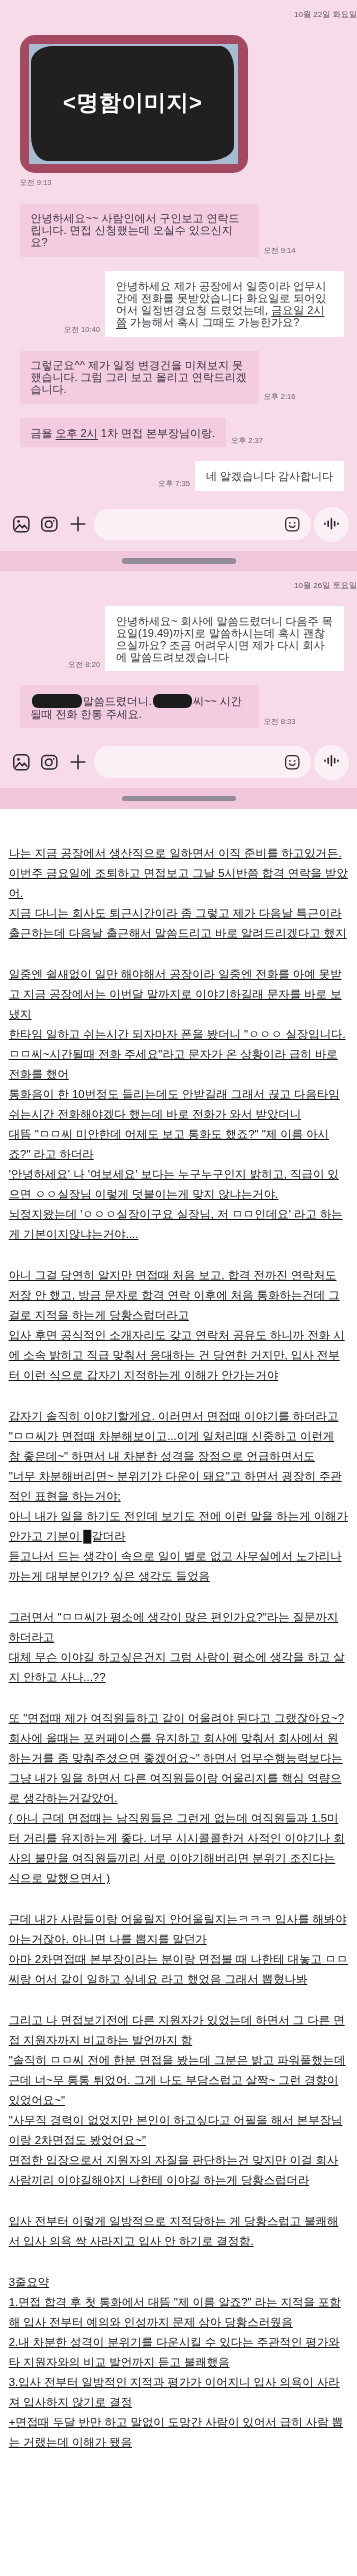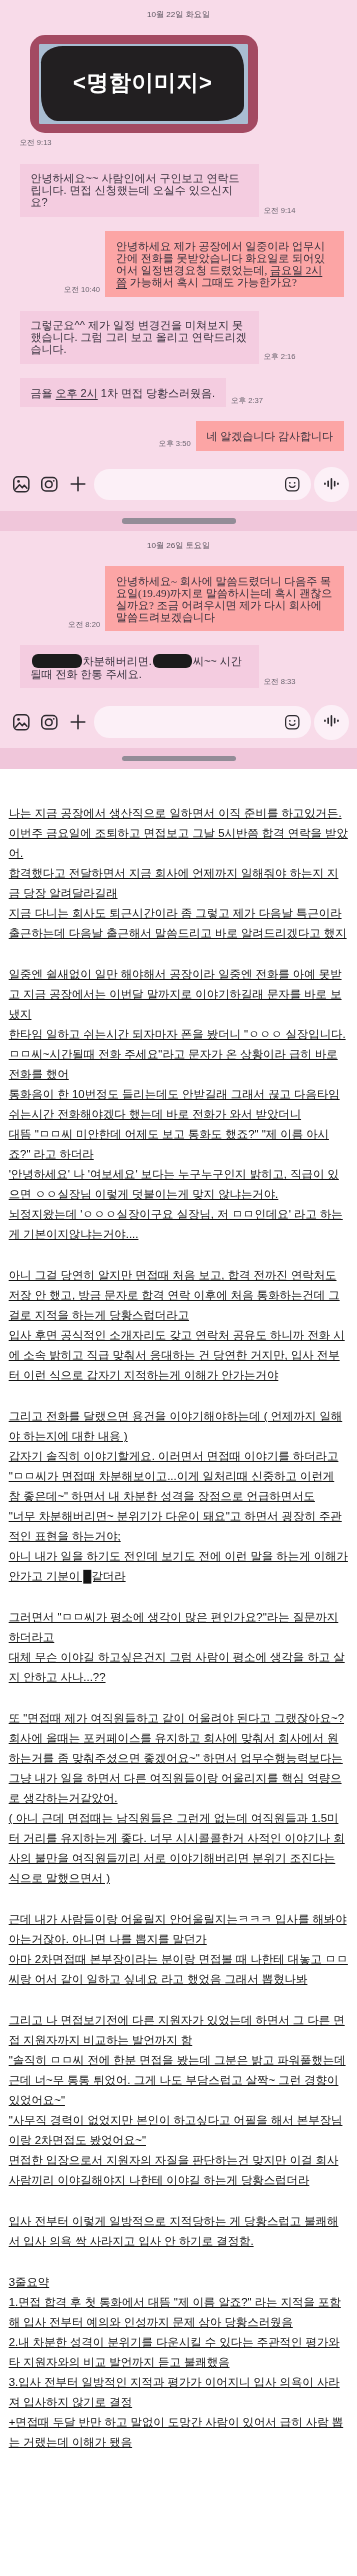--- a/index.html
+++ b/index.html
@@ -1,29 +1,29 @@
 <!DOCTYPE html>
 <html style="font-size:8.7px"><head>
 <meta charset="utf-8">
 <style>
   html,body{margin:0;padding:0;}
   body{width:357px;background:#ffffff;font-family:"Liberation Sans","DejaVu Sans",sans-serif;}
   .chat{background:#f8dbe9;padding-top:3.3px;}
-  .date-header{text-align:center;color:#5c5660;font-size:8.1px;padding:5.4px 0 1.1px;}
+  .date-header{text-align:right;color:#5c5660;font-size:8.1px;padding:5.4px 0 1.1px;}
   .msg-list{display:block;}
   .msg-row{display:flex;align-items:flex-end;gap:4.9px;margin:14px 8.7px 0 19.5px;}
   .msg-row.right{justify-content:flex-end;margin:14px 13px 0 8.7px;}
   .bubble{max-width:217px;background:#f4cce0;color:#38323e;font-size:11px;line-height:12px;
           padding:8.7px 11px;border-radius:0;word-break:break-word;}
-  .bubble.right{background:#fca5a5;font-family:Liberation Serif, serif;}
+  .bubble.right{background:#ffffff;}
   .msg-time{font-size:7.6px;color:#6e6772;padding-bottom:1.6px;white-space:nowrap;}
   .underline{text-decoration:underline;text-underline-offset:2.2px;}
   .redact{display:inline-block;height:13.6px;background:#1c1c1c;border-radius:6px;vertical-align:-2.7px;margin:0 1.1px;}
   .image-row{flex-direction:column;align-items:flex-start;gap:5.4px;}
-  .img-frame{width:228px;height:98px;background:#a34a62;border-radius:15px;padding:9.2px;box-sizing:border-box;margin-left:10px;}
+  .img-frame{width:228px;height:138px;background:#a34a62;border-radius:15px;padding:9.2px;box-sizing:border-box;}
   .img-inner{width:100%;height:100%;background:#a9bdd2;position:relative;border-radius:1.1px;}
   .img-blob{position:absolute;inset:1.6px 4.3px 2.7px 2.7px;background:#221f21;
             border-radius:22px 14px 26px 16.3px / 16.3px 23px 15px 25px;
             display:flex;align-items:center;justify-content:center;}
   .img-caption{color:#ffffff;font-size:22px;font-weight:bold;letter-spacing:0.5px;white-space:nowrap;}
   .input-bar{display:flex;align-items:center;gap:3.3px;margin:16.3px 7.6px 0 8.7px;}
   .ibtn{width:25px;height:25px;display:flex;align-items:center;justify-content:center;flex:0 0 auto;}
   .input-field{flex:1;height:31.5px;background:#fcf0f7;border-radius:15.7px;display:flex;align-items:center;
                justify-content:flex-end;padding:0 6.5px;box-sizing:border-box;}
   .voice-btn{width:35px;height:35px;border-radius:50%;background:#fcf0f7;display:flex;align-items:center;
@@ -57,25 +57,25 @@
       </div>
       <div class="msg-row right">
         <div class="msg-time">오전 10:40</div>
         <div class="bubble right"><span>안녕하세요 제가 공장에서 일중이라 업무시간에 전화를 못받았습니다 화요일로 되어있어서 일정변경요청 드렸었는데, </span><span class="underline">금요일 2시쯤</span><span> 가능해서 혹시 그때도 가능한가요?</span></div>
       </div>
       <div class="msg-row left">
         <div class="bubble left"><span>그렇군요^^ 제가 일정 변경건을 미쳐보지 못했습니다. 그럼 그리 보고 올리고 연락드리겠습니다.</span></div>
         <div class="msg-time">오후 2:16</div>
       </div>
       <div class="msg-row left">
-        <div class="bubble left"><span>금욜 </span><span class="underline">오후 2시</span><span> 1차 면접 당황스러웠음.</span></div>
+        <div class="bubble left"><span>금욜 </span><span class="underline">오후 2시</span><span> 1차 면접 본부장님이랑.</span></div>
         <div class="msg-time">오후 2:37</div>
       </div>
       <div class="msg-row right">
-        <div class="msg-time">오후 3:50</div>
+        <div class="msg-time">오후 7:35</div>
         <div class="bubble right"><span>네 알겠습니다 감사합니다</span></div>
       </div>
     </div>
 
   <div class="input-bar">
     <div class="ibtn">
       <svg width="20.6" height="20.6" viewBox="0 0 24 24">
           <rect x="3.2" y="3.2" width="17.6" height="17.6" rx="4.8" stroke="#2e2b30" stroke-width="1.7" fill="none"></rect>
           <circle cx="8.8" cy="8.6" r="1.6" fill="#2e2b30"></circle>
           <path d="M5.4 17.6l4.6-5.1 3.2 3.5 2.3-3 3.1 3.6" stroke="#2e2b30" stroke-width="1.7" fill="none" stroke-linecap="round" stroke-linejoin="round"></path>
@@ -123,21 +123,21 @@
 </section>
 
 <section class="chat">
   <div class="date-header">10월 26일 토요일</div>
   <div class="msg-list">
       <div class="msg-row right">
         <div class="msg-time">오전 8:20</div>
         <div class="bubble right"><span>안녕하세요~ 회사에 말씀드렸더니 다음주 목요일(19.49)까지로 말씀하시는데 혹시 괜찮으실까요? 조금 어려우시면 제가 다시 회사에 말씀드려보겠습니다</span></div>
       </div>
       <div class="msg-row left">
-        <div class="bubble left"><span class="redact" style="width: 50px;"></span><span>차분해버리면.</span><span class="redact" style="width: 39px;"></span><span>씨~~ 시간될때 전화 한통 주세요.</span></div>
+        <div class="bubble left"><span class="redact" style="width: 50px;"></span><span>말씀드렸더니.</span><span class="redact" style="width: 39px;"></span><span>씨~~ 시간될때 전화 한통 주세요.</span></div>
         <div class="msg-time">오전 8:33</div>
       </div>
     </div>
 
   <div class="input-bar">
     <div class="ibtn">
       <svg width="20.6" height="20.6" viewBox="0 0 24 24">
           <rect x="3.2" y="3.2" width="17.6" height="17.6" rx="4.8" stroke="#2e2b30" stroke-width="1.7" fill="none"></rect>
           <circle cx="8.8" cy="8.6" r="1.6" fill="#2e2b30"></circle>
           <path d="M5.4 17.6l4.6-5.1 3.2 3.5 2.3-3 3.1 3.6" stroke="#2e2b30" stroke-width="1.7" fill="none" stroke-linecap="round" stroke-linejoin="round"></path>
@@ -181,41 +181,40 @@
   </div>
   <div class="home-strip">
     <div class="home-pill"></div>
   </div>
 </section>
 
 <article class="post">
     <div class="para">
       <div class="pline">나는 지금 공장에서 생산직으로 일하면서 이직 준비를 하고있거든.</div>
       <div class="pline">이번주 금요일에 조퇴하고 면접보고 그날 5시반쯤 합격 연락을 받았어.</div>
-      <div class="pline">합격했다고 전달하면서 지금 회사에 언제까지 일해줘야 하는지 지금 당장 알려달라길래</div>
       <div class="pline">지금 다니는 회사도 퇴근시간이라 좀 그렇고 제가 다음날 특근이라 출근하는데 다음날 출근해서 말씀드리고 바로 알려드리겠다고 했지</div>
     </div>
     <div class="para">
       <div class="pline">일중엔 쉴새없이 일만 해야해서 공장이라 일중엔 전화를 아예 못받고 지금 공장에서는 이번달 말까지로 이야기하길래 문자를 바로 보냈지</div>
       <div class="pline">한타임 일하고 쉬는시간 되자마자 폰을 봤더니 "ㅇㅇㅇ 실장입니다. ㅁㅁ씨~시간될때 전화 주세요"라고 문자가 온 상황이라 급히 바로 전화를 했어</div>
       <div class="pline">통화음이 한 10번정도 들리는데도 안받길래 그래서 끊고 다음타임 쉬는시간 전화해야겠다 했는데 바로 전화가 와서 받았더니</div>
       <div class="pline">대뜸 "ㅁㅁ씨 미안한데 어제도 보고 통화도 했죠?" "제 이름 아시죠?" 라고 하더라</div>
       <div class="pline">'안녕하세요' 나 '여보세요' 보다는 누구누구인지 밝히고, 직급이 있으면 ㅇㅇ실장님 이렇게 덧붙이는게 맞지 않냐는거야.</div>
       <div class="pline">뇌정지왔는데 'ㅇㅇㅇ실장이구요 실장님, 저 ㅁㅁ인데요' 라고 하는게 기본이지않냐는거야....</div>
     </div>
     <div class="para">
       <div class="pline">아니 그걸 당연히 알지만 면접때 처음 보고, 합격 전까진 연락처도 저장 안 했고, 방금 문자로 합격 연락 이후에 처음 통화하는건데 그걸로 지적을 하는게 당황스럽더라고</div>
       <div class="pline">입사 후면 공식적인 소개자리도 갖고 연락처 공유도 하니까 전화 시에 소속 밝히고 직급 맞춰서 응대하는 건 당연한 거지만, 입사 전부터 이런 식으로 갑자기 지적하는게 이해가 안가는거야</div>
     </div>
     <div class="para">
-      <div class="pline">그리고 전화를 달랬으면 용건을 이야기해야하는데 ( 언제까지 일해야 하는지에 대한 내용 )</div>
       <div class="pline">갑자기 솔직히 이야기할게요. 이러면서 면접때 이야기를 하더라고</div>
       <div class="pline">"ㅁㅁ씨가 면접때 차분해보이고...이게 일처리때 신중하고 이런게 참 좋은데~" 하면서 내 차분한 성격을 장점으로 언급하면서도</div>
       <div class="pline">"너무 차분해버리면~ 분위기가 다운이 돼요"고 하면서 굉장히 주관적인 표현을 하는거야;</div>
       <div class="pline">아니 내가 일을 하기도 전인데 보기도 전에 이런 말을 하는게 이해가 안가고 기분이 █같더라</div>
+      <div class="pline">듣고나서 드는 생각이 속으로 일이 별로 없고 사무실에서 노가리나 까는게 대부분인가? 싶은 생각도 들었음</div>
     </div>
     <div class="para">
       <div class="pline">그러면서 "ㅁㅁ씨가 평소에 생각이 많은 편인가요?"라는 질문까지 하더라고</div>
       <div class="pline">대체 무슨 이야길 하고싶은건지 그럼 사람이 평소에 생각을 하고 살지 안하고 사나...??</div>
     </div>
     <div class="para">
       <div class="pline">또 "면접때 제가 여직원들하고 같이 어울려야 된다고 그랬잖아요~? 회사에 올때는 포커페이스를 유지하고 회사에 맞춰서 회사에서 원하는거를 좀 맞춰주셨으면 좋겠어요~" 하면서 업무수행능력보다는 그냥 내가 일을 하면서 다른 여직원들이랑 어울리지를 핵심 역량으로 생각하는거같았어.</div>
       <div class="pline">( 아니 근데 면접때는 남직원들은 그런게 없는데 여직원들과 1.5미터 거리를 유지하는게 좋다. 너무 시시콜콜한거 사적인 이야기나 회사의 불만을 여직원들끼리 서로 이야기해버리면 분위기 조진다는 식으로 말했으면서 )</div>
     </div>
     <div class="para">

